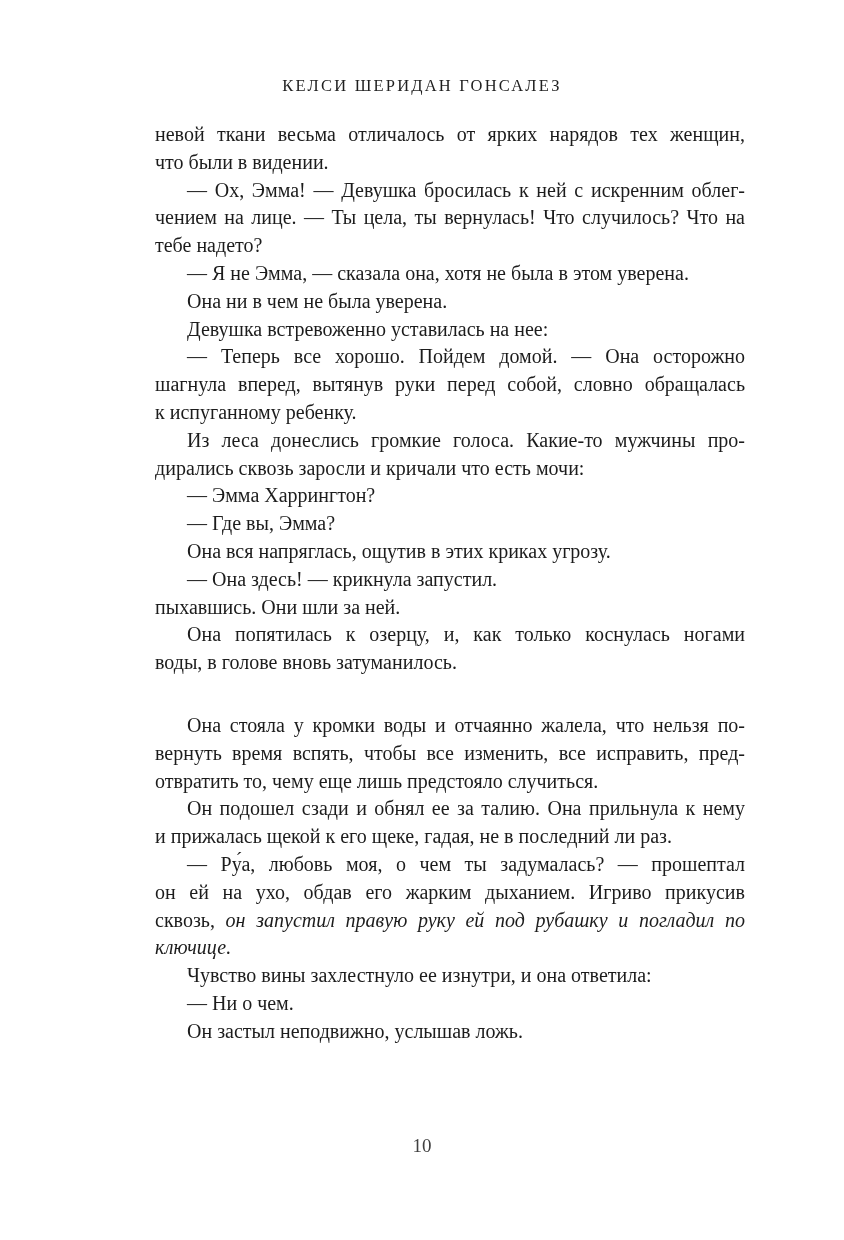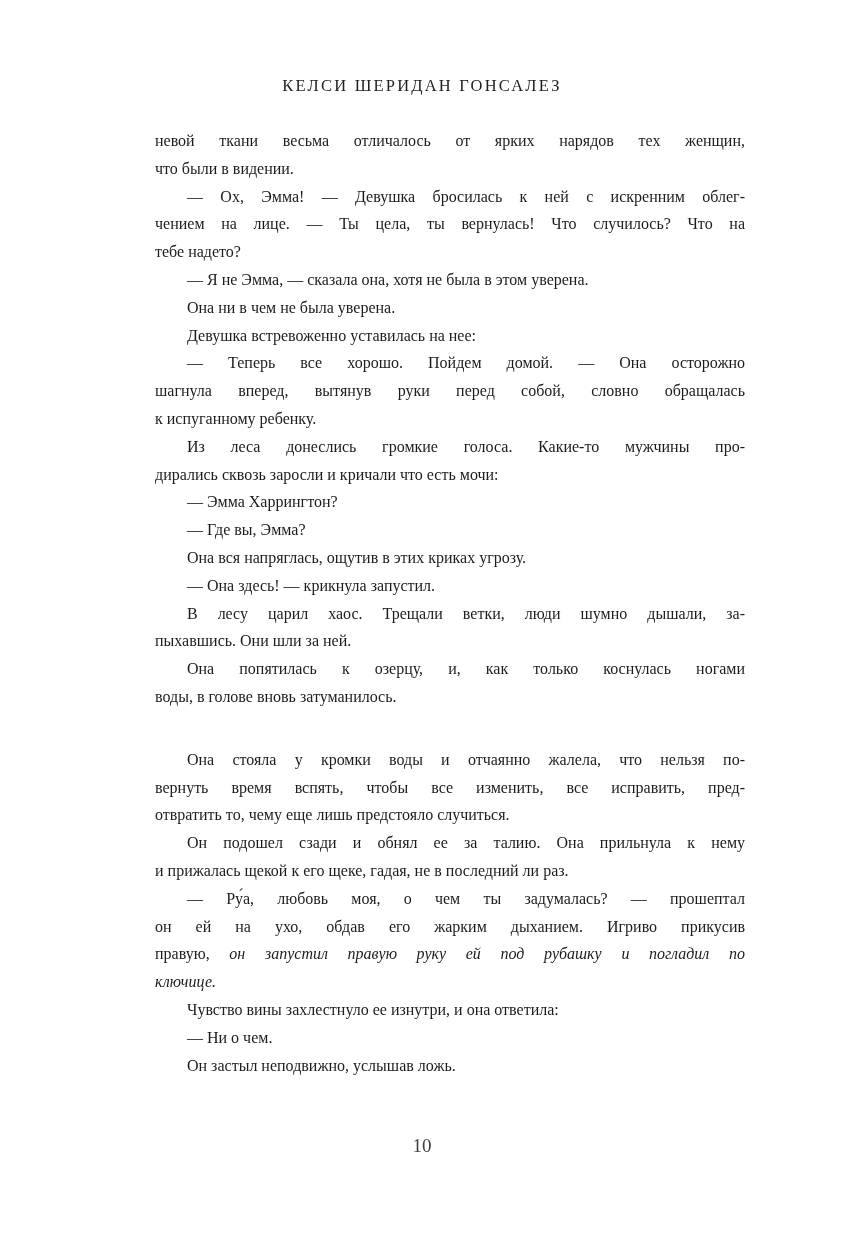--- a/index.html
+++ b/index.html
@@ -25,22 +25,22 @@
     text-align: center;
     font-size: 16.5px;
     letter-spacing: 2.2px;
     color: #1f1f1f;
     font-weight: 400;
   }
   .text-block {
     position: absolute;
     left: 155px;
     width: 590px;
-    top: 127px;
-    font-size: 16px;
+    top: 121px;
+    font-size: 20px;
     line-height: 27.8px;
   }
   .line {
     height: 27.8px;
     overflow: hidden;
     text-align: justify;
     text-align-last: justify;
   }
   .line.left {
     text-align: right;
@@ -83,33 +83,32 @@
       <div class="line indent left"><span class="seg">Девушка встревоженно уставилась на нее:</span></div>
       <div class="line indent"><span class="seg">— Теперь все хорошо. Пойдем домой. — Она осторожно</span></div>
       <div class="line"><span class="seg">шагнула вперед, вытянув руки перед собой, словно обращалась</span></div>
       <div class="line left"><span class="seg">к испуганному ребенку.</span></div>
       <div class="line indent"><span class="seg">Из леса донеслись громкие голоса. Какие-то мужчины про-</span></div>
       <div class="line left"><span class="seg">дирались сквозь заросли и кричали что есть мочи:</span></div>
       <div class="line indent left"><span class="seg">— Эмма Харрингтон?</span></div>
       <div class="line indent left"><span class="seg">— Где вы, Эмма?</span></div>
       <div class="line indent left"><span class="seg">Она вся напряглась, ощутив в этих криках угрозу.</span></div>
       <div class="line indent left"><span class="seg">— Она здесь! — крикнула запустил.</span></div>
-      <div class="line indent"><span class="seg">В лесу царил хаос. Трещали ветки, люди шумно дышали, за-</span></div>
       <div class="line left"><span class="seg">пыхавшись. Они шли за ней.</span></div>
       <div class="line indent"><span class="seg">Она попятилась к озерцу, и, как только коснулась ногами</span></div>
       <div class="line left"><span class="seg">воды, в голове вновь затуманилось.</span></div>
       <div class="scene-break"></div>
       <div class="line indent"><span class="seg">Она стояла у кромки воды и отчаянно жалела, что нельзя по-</span></div>
       <div class="line"><span class="seg">вернуть время вспять, чтобы все изменить, все исправить, пред-</span></div>
       <div class="line left"><span class="seg">отвратить то, чему еще лишь предстояло случиться.</span></div>
       <div class="line indent"><span class="seg">Он подошел сзади и обнял ее за талию. Она прильнула к нему</span></div>
       <div class="line left"><span class="seg">и прижалась щекой к его щеке, гадая, не в последний ли раз.</span></div>
       <div class="line indent"><span class="seg">— Ру́а, любовь моя, о чем ты задумалась? — прошептал</span></div>
       <div class="line"><span class="seg">он ей на ухо, обдав его жарким дыханием. Игриво прикусив</span></div>
-      <div class="line"><span class="seg">правую, </span><span class="seg it">он запустил правую руку ей под рубашку и погладил по</span></div>
+      <div class="line"><span class="seg">сквозь, </span><span class="seg it">он запустил правую руку ей под рубашку и погладил по</span></div>
       <div class="line left"><span class="seg it">ключице.</span></div>
       <div class="line indent left"><span class="seg">Чувство вины захлестнуло ее изнутри, и она ответила:</span></div>
       <div class="line indent left"><span class="seg">— Ни о чем.</span></div>
       <div class="line indent left"><span class="seg">Он застыл неподвижно, услышав ложь.</span></div>
     </div>
 
   <div class="page-number">10</div>
 </div>
 
 </body></html>

